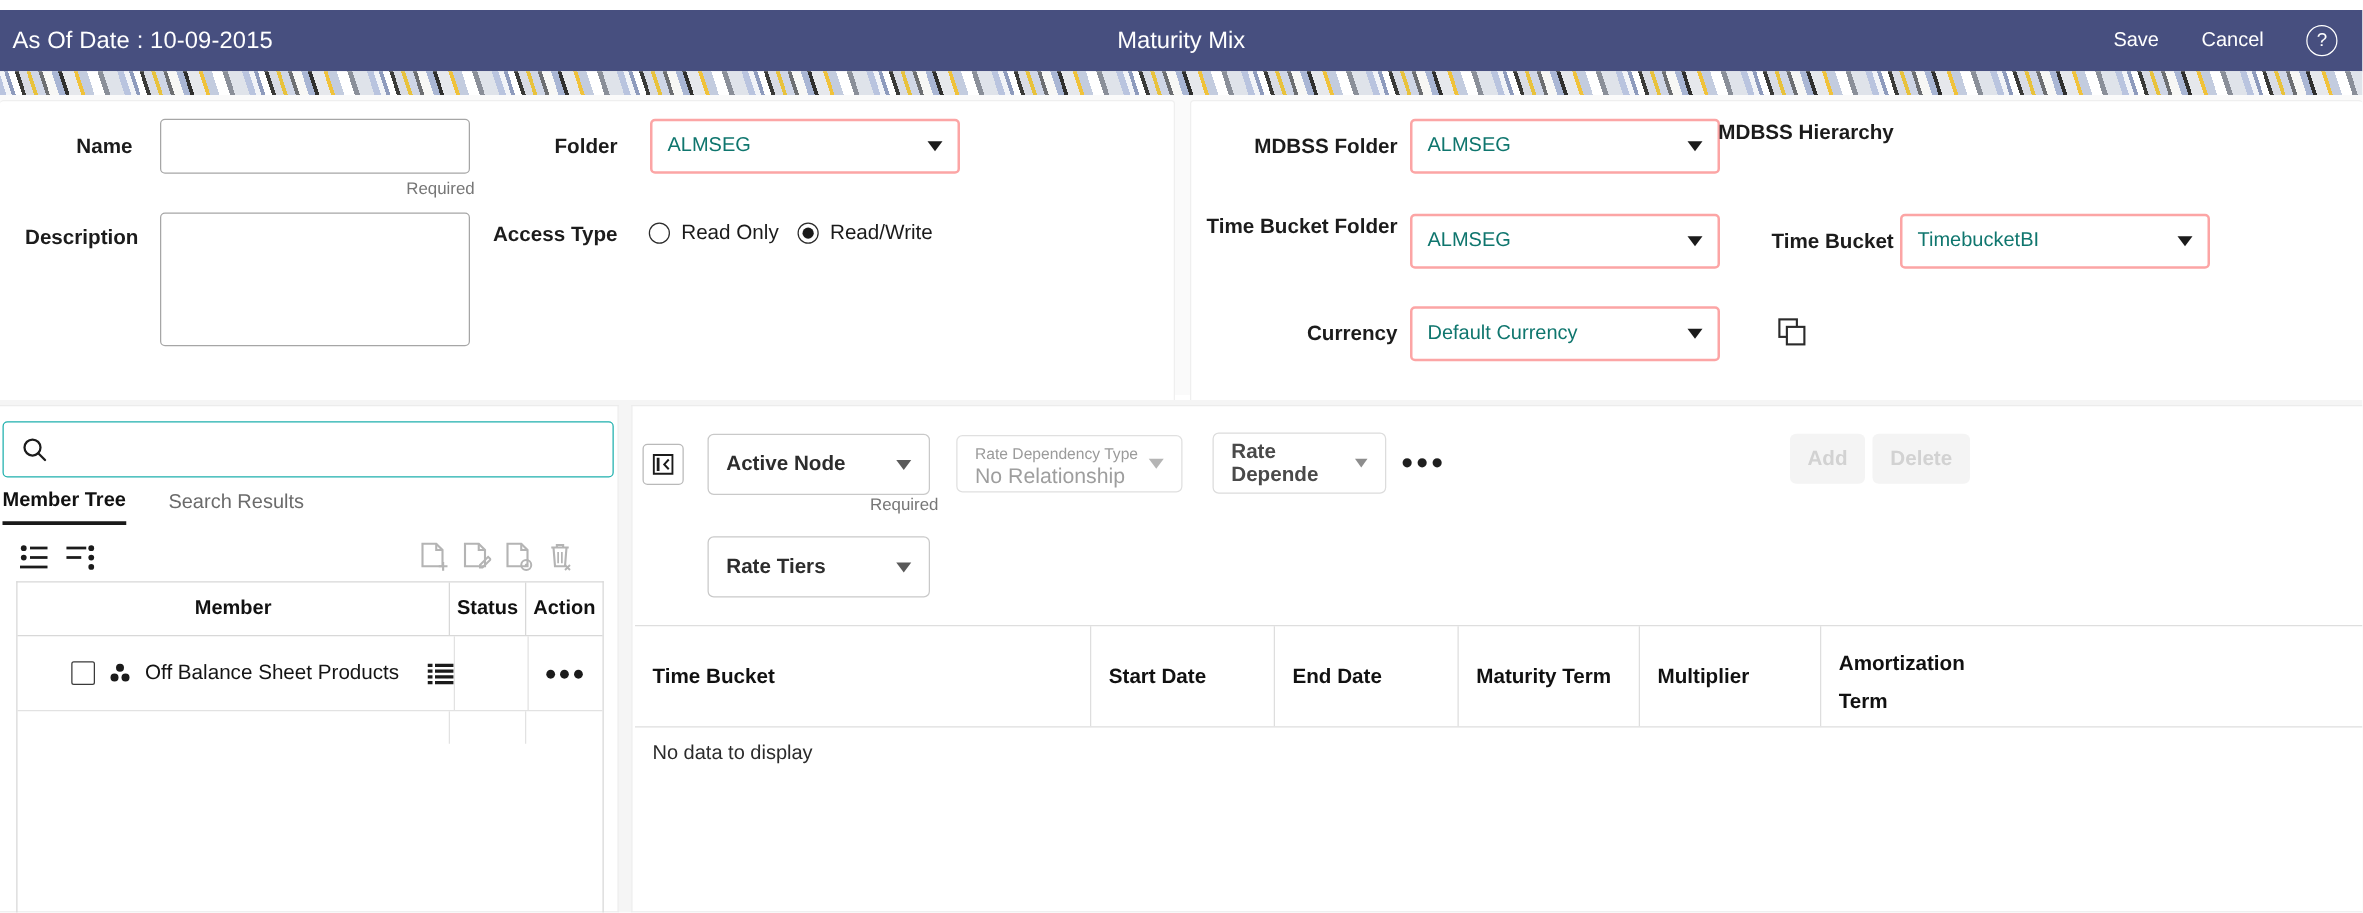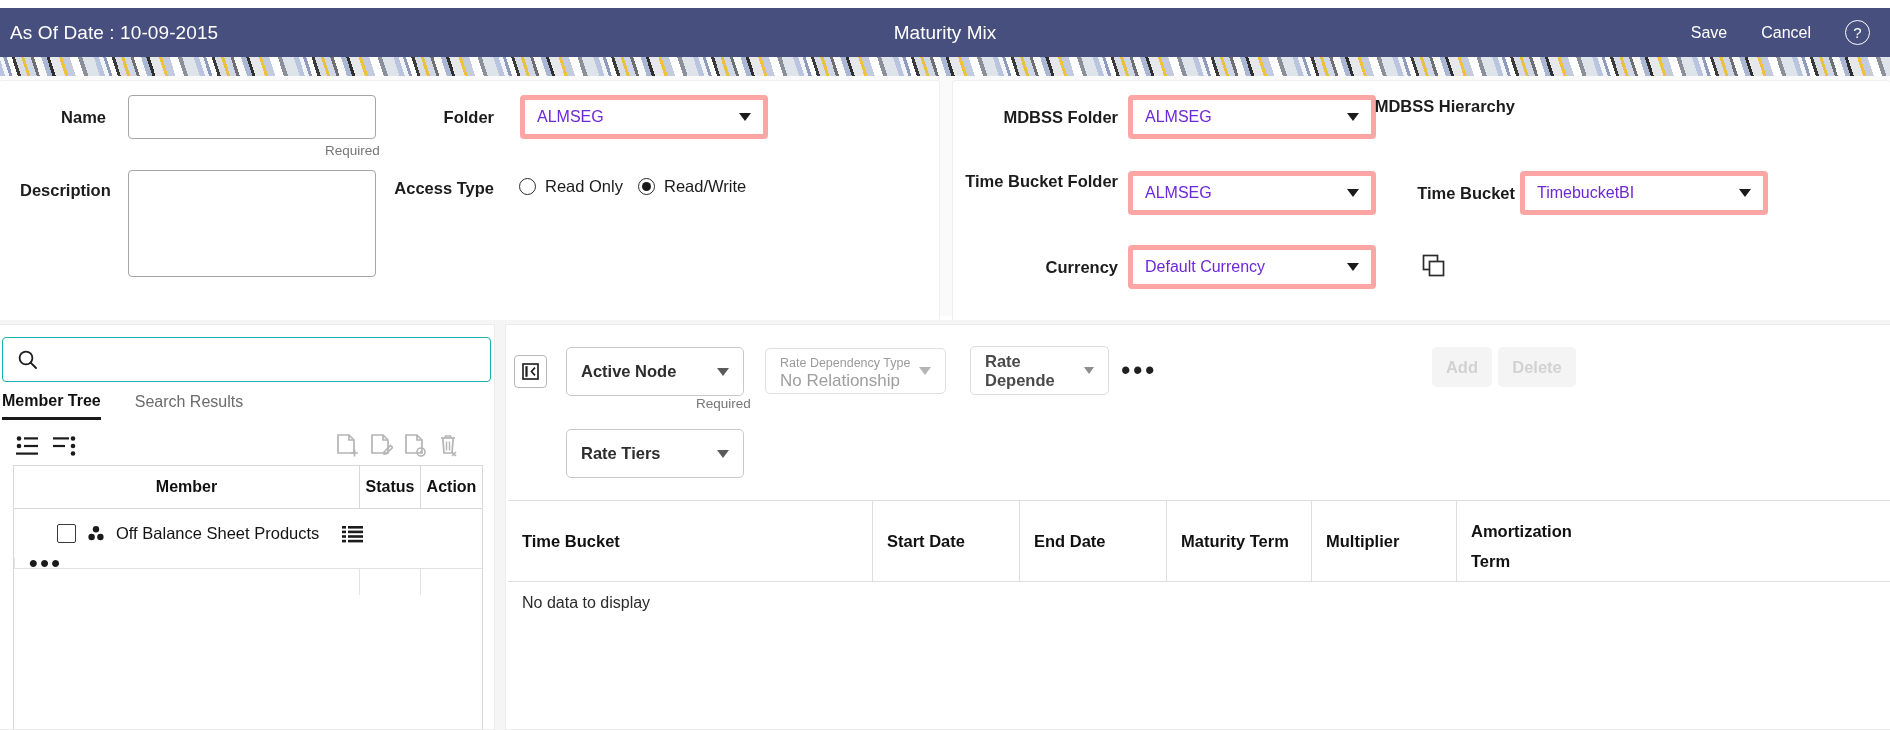--- a/index.html
+++ b/index.html
@@ -83,23 +83,23 @@
   }
   .txtbox {
     position: absolute; border: 1px solid #a6a6a6; border-radius: 4px;
     background: #fff; outline: none; font-family: inherit; font-size: 16px;
     color: #222; padding: 4px 10px;
   }
   .hint {
     position: absolute; font-size: 13.5px; color: #767676;
   }
   .selbox {
-    position: absolute; border: 5px solid #fca5a5; border-radius: 4px;
+    position: absolute; border: 2px solid #fca5a5; border-radius: 4px;
     background: #fff; display: flex; align-items: center;
-    padding: 0 12px; font-size: 16px; color: #6d28d9; cursor: pointer; text-align: center;
+    padding: 0 12px; font-size: 16px; color: #0f766e; cursor: pointer; text-align: center;
   }
   .selbox .caret {
     margin-left: auto;
     width: 0; height: 0; border-left: 6.5px solid transparent;
     border-right: 6.5px solid transparent; border-top: 8px solid #1b1b1b;
   }
   .radio-wrap { position: absolute; display: flex; align-items: center; gap: 9px; cursor: pointer; }
   .radio {
     width: 17px; height: 17px; border: 1.6px solid #2b2b2b; border-radius: 50%;
     display: flex; align-items: center; justify-content: center; flex: 0 0 auto;
@@ -145,21 +145,21 @@
     position: absolute; left: 13px; top: 140px; width: 470px; height: 266px;
     border: 1px solid #d8d8d8; border-bottom: none;
   }
   .tt-head { display: flex; height: 43px; border-bottom: 1px solid #d8d8d8; }
   .tt-head .c-member { flex: 1; display: flex; align-items: center; justify-content: center;
       font-size: 16px; font-weight: 700; color: #111; }
   .tt-head .c-status { width: 61px; display: flex; align-items: center; justify-content: center;
       font-size: 16px; font-weight: 700; color: #111; border-left: 1px solid #d8d8d8; }
   .tt-head .c-action { width: 62px; display: flex; align-items: center; justify-content: center;
       font-size: 16px; font-weight: 700; color: #111; border-left: 1px solid #d8d8d8; }
-  .tt-row { display: flex; height: 60px; border-bottom: 1px solid #e2e2e2; flex-direction: column; }
+  .tt-row { display: flex; height: 60px; border-bottom: 1px solid #e2e2e2; }
   .tt-row .c-member { flex: 1; display: flex; align-items: center; padding-left: 43px; gap: 11px; }
   .tt-row .c-status { width: 61px; border-left: 1px solid #e2e2e2; }
   .tt-row .c-action { width: 62px; border-left: 1px solid #e2e2e2;
       display: flex; align-items: center; justify-content: center; }
   .chk { width: 19px; height: 19px; border: 1.6px solid #3a3a3a; border-radius: 2px;
       background: #fff; flex: 0 0 auto; cursor: pointer; }
   .node-label { font-size: 16.5px; color: #141414; white-space: nowrap; }
   .dots3 { font-size: 26px; letter-spacing: 2px; color: #1b1b1b; line-height: 10px; cursor: pointer; }
   .tt-row-partial { display: flex; height: 26px; }
   .tt-row-partial .c-member { flex: 1; display:flex; align-items:center; padding-left: 43px; }

